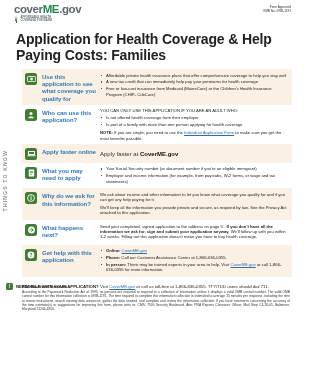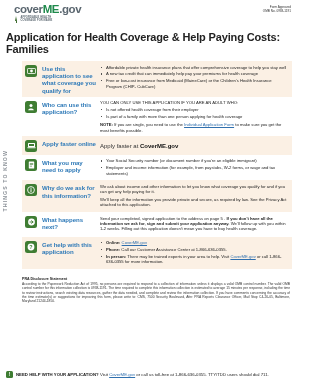--- a/index.html
+++ b/index.html
@@ -2,21 +2,21 @@
 <html><head>
 <meta charset="utf-8">
 <style>
   * { box-sizing: border-box; margin: 0; padding: 0; }
   html, body {
     width: 298px; height: 386px;
     background: #ffffff;
     font-family: "Liberation Sans", sans-serif;
     overflow: hidden;
   }
-  .page { position: relative; width: 298px; height: 386px; background: #fff; }
+  .page { position: relative; width: 298px; height: 298px; background: #fff; }
 
   
   .header { position: relative; padding: 4px 8px 0 14px; height: 26px; }
   .logo-wrap { position: absolute; left: 14px; top: 3px; }
   .logo-text { font-size: 11.5px; font-weight: 700; letter-spacing: -0.4px; line-height: 12px; }
   .logo-cover { color: #5b6770; }
   .logo-me { color: #1f8a4c; }
   .logo-gov { color: #5b6770; }
   .logo-sub { display: flex; align-items: flex-start; gap: 1.5px; margin-top: 0.5px; }
   .logo-pine { width: 5px; height: 7px; position: relative; flex: none; }
@@ -25,21 +25,21 @@
     border-left: 1.5px solid transparent; border-right: 1.5px solid transparent;
     border-bottom: 5px solid #3d6b2e;
   }
   .logo-pine:after { content: ""; position: absolute; left: 2px; top: 5px; width: 1px; height: 2px; background: #3d6b2e; }
   .logo-tag { font-size: 2.6px; line-height: 3.1px; color: #5b6770; font-weight: 700; letter-spacing: 0.1px; }
 
   .form-approved { position: absolute; right: 7px; top: 5px; text-align: right; }
   .form-approved div { font-size: 3.1px; line-height: 4px; color: #333; }
 
   .doc-title {
-    margin: 5px 0 0 6px; font-size: 11px; font-weight: 700; color: #222;
+    margin: 5px 0 0 16px; font-size: 14px; font-weight: 700; color: #222;
     letter-spacing: -0.15px;
   }
 
   
   .vert-label {
     position: absolute; left: 2px; top: 150px;
     writing-mode: vertical-rl; transform: rotate(180deg);
     font-size: 5.2px; font-weight: 700; letter-spacing: 1.1px;
     color: #8a9097; white-space: nowrap;
   }

